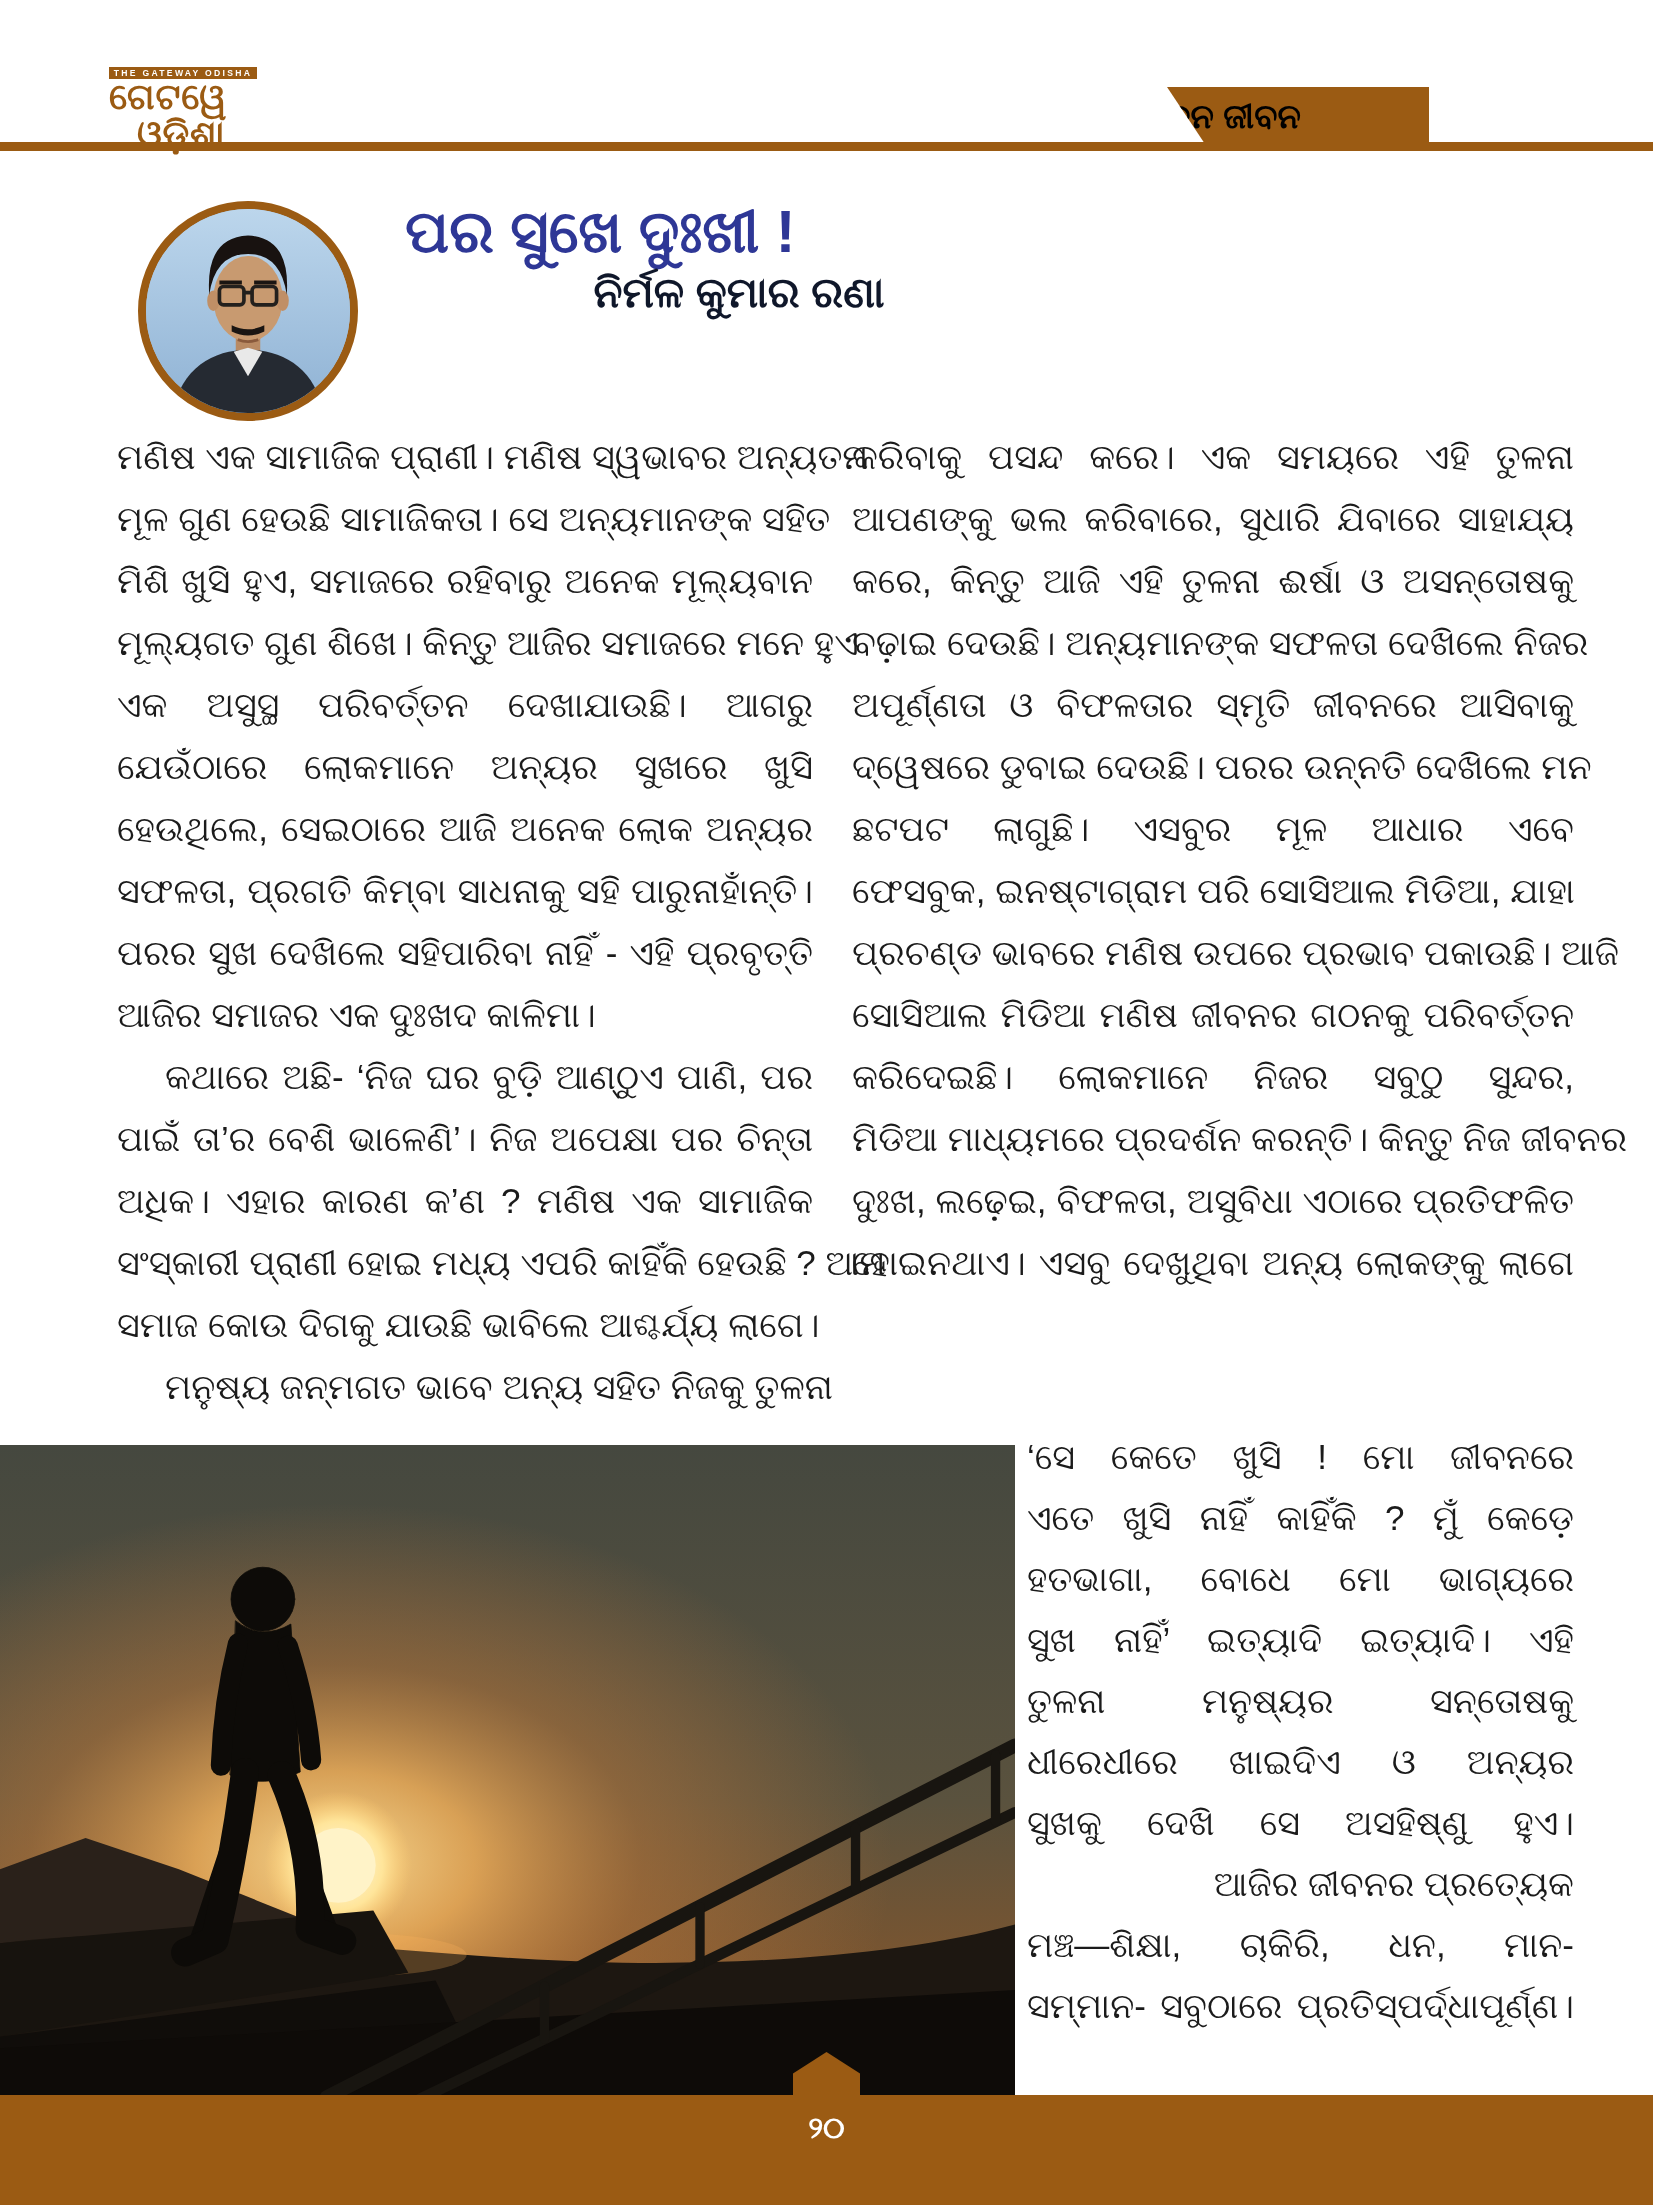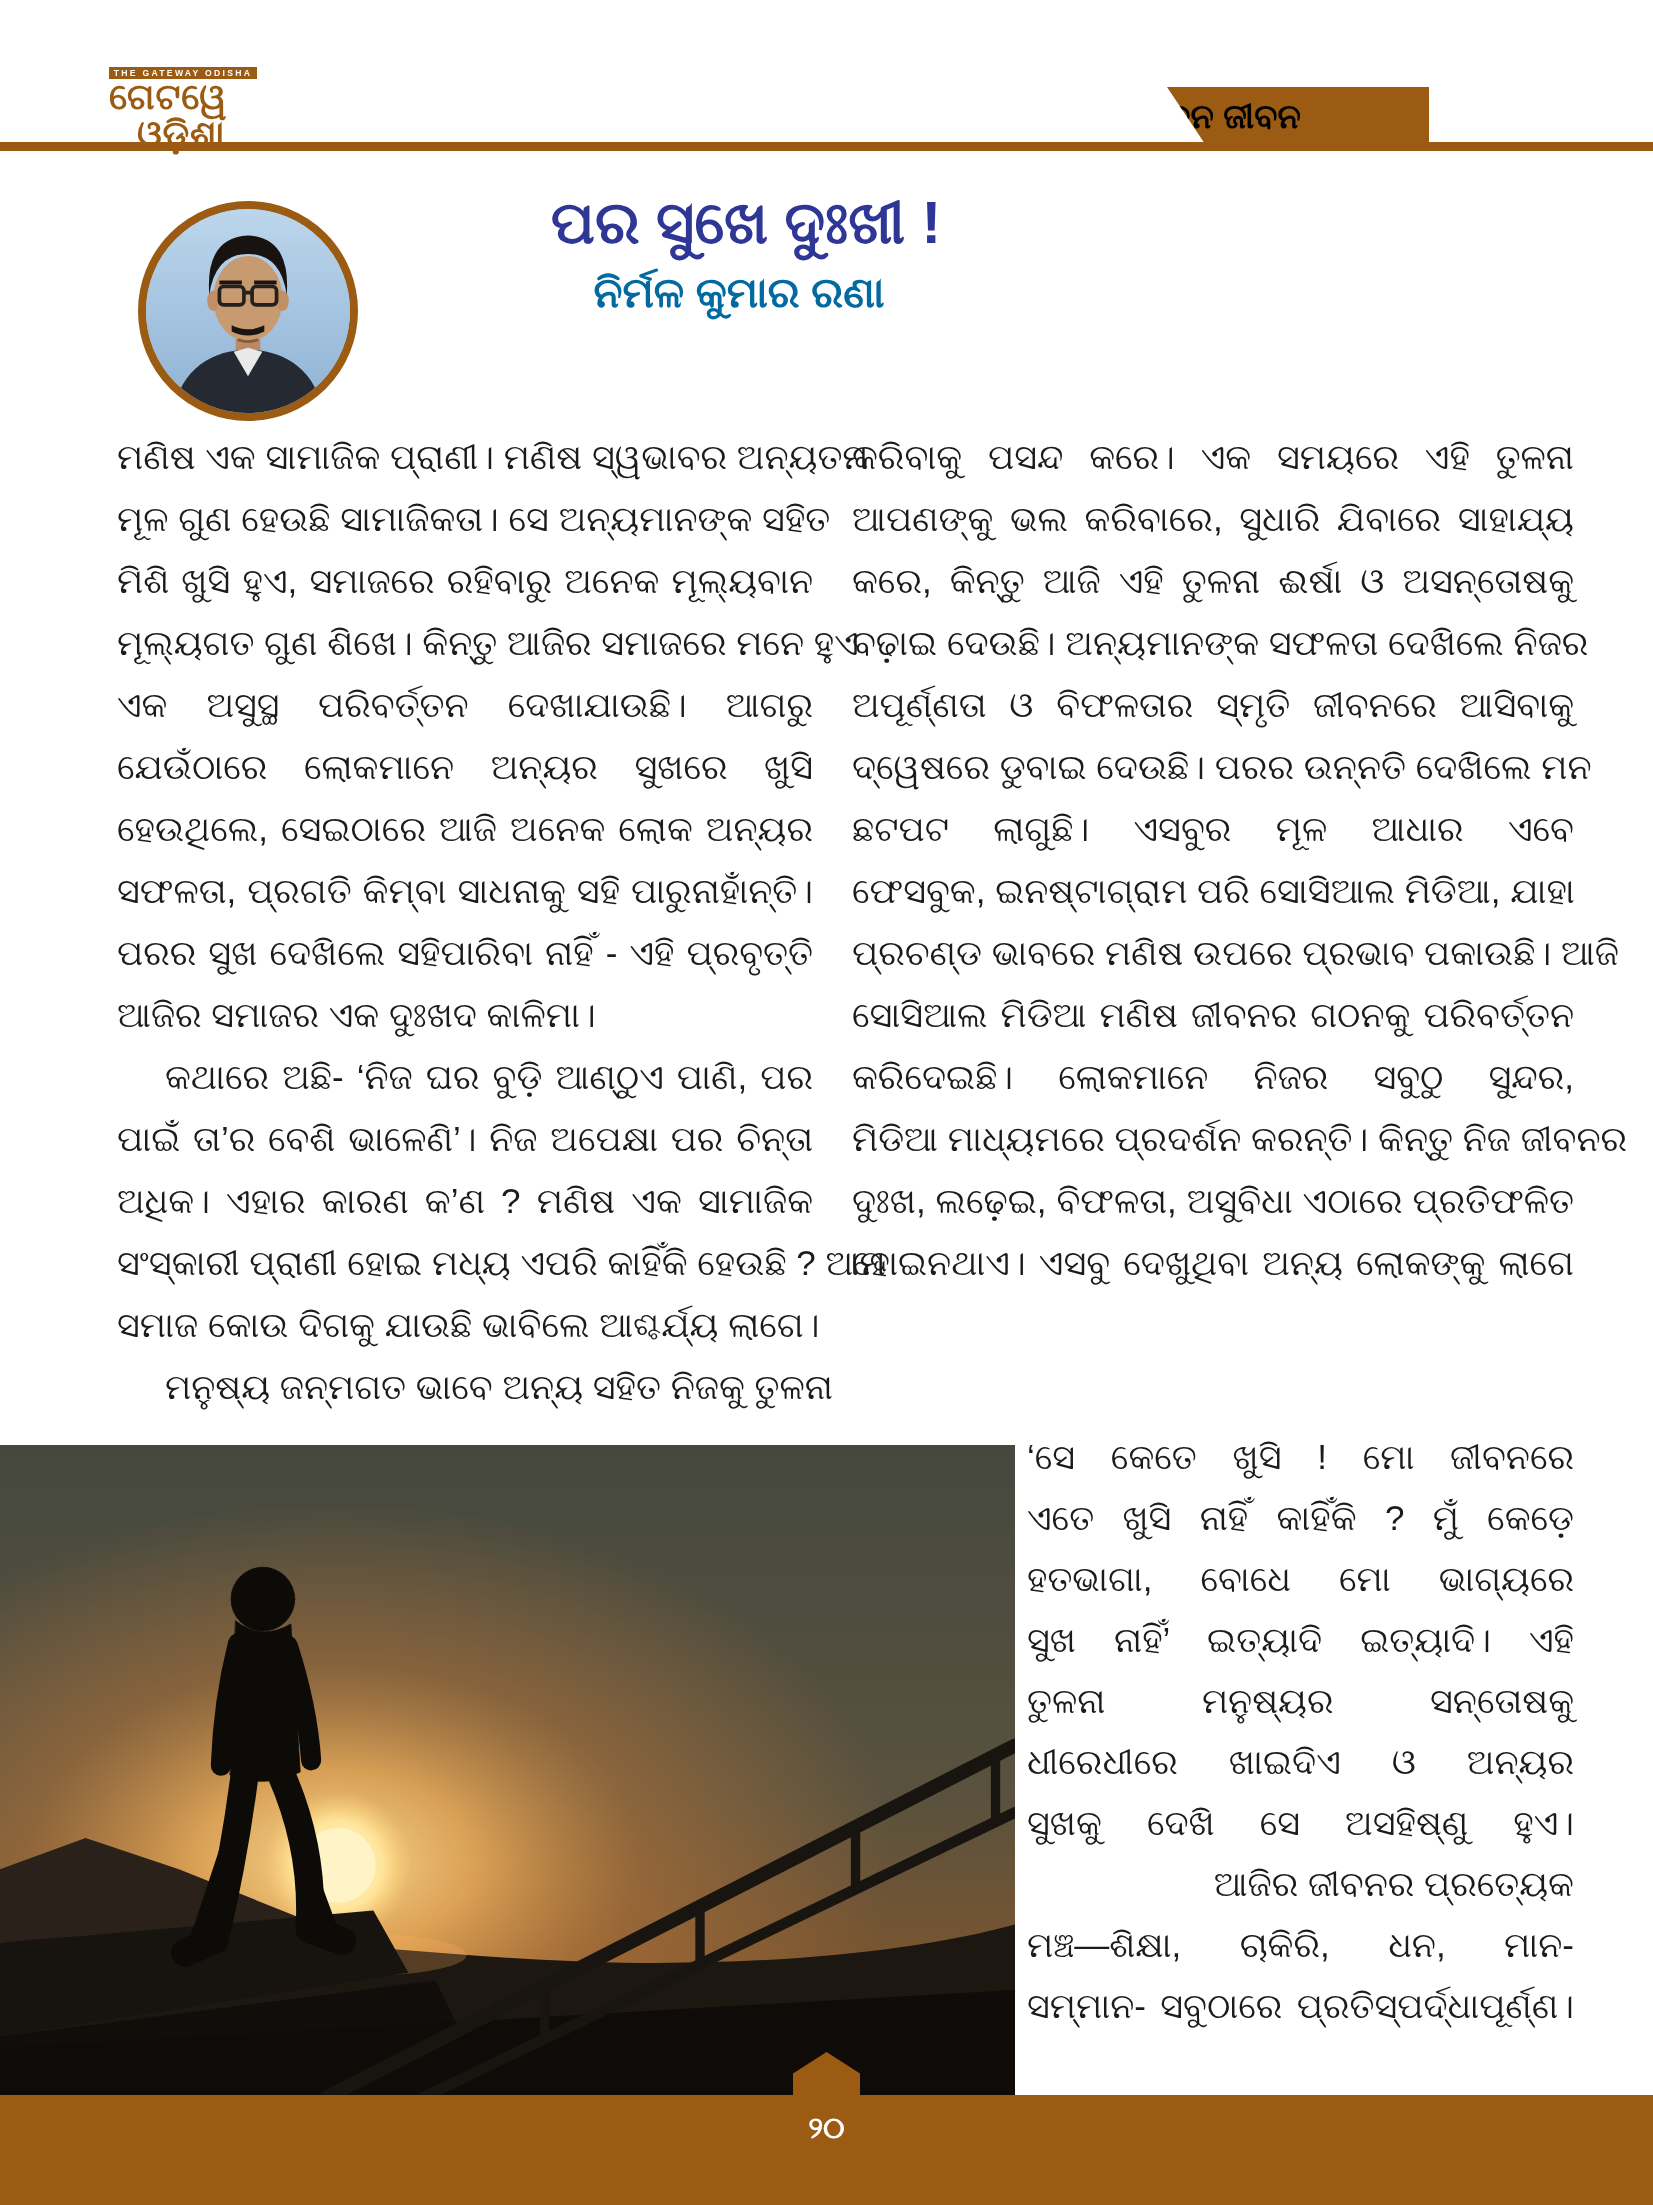--- a/index.html
+++ b/index.html
@@ -20,26 +20,26 @@
     display:flex; align-items:center; justify-content:flex-start;
     color:#000000; font-size:34px; font-weight:bold;
   }
   
   .portrait{
     position:absolute; left:138px; top:201px; width:204px; height:204px;
     border-radius:50%; border:8.6px solid #9b5b13; overflow:hidden; background:#a9c6e2;
   }
   .portrait svg{display:block; width:100%; height:100%;}
   .title{
-    position:absolute; left:389px; top:184px; width:700px; margin:7px;
-    text-align:center; color:#2e3796; font-size:59px; font-weight:bold; line-height:1.1;
+    position:absolute; left:389px; top:184px; width:700px; margin:16px;
+    text-align:left; color:#2e3796; font-size:59px; font-weight:bold; line-height:1.1;
   }
   .author{
     position:absolute; left:389px; top:269px; width:700px;
-    text-align:center; color:#0369a1; font-size:42px; font-weight:bold;
+    text-align:center; color:#0f172a; font-size:42px; font-weight:bold;
   }
   
   .col{position:absolute; color:#1b1b1b; font-size:35px;}
   .col .ln{
     height:62px; line-height:62px; white-space:nowrap;
     text-align:justify; text-align-last:justify;
   }
   .col-left{left:117px;  top:426px; width:696px;}
   .col-right{left:852px; top:426px; width:722px;}
   .col-narrow{left:1027px; top:1426px; width:547px;}

